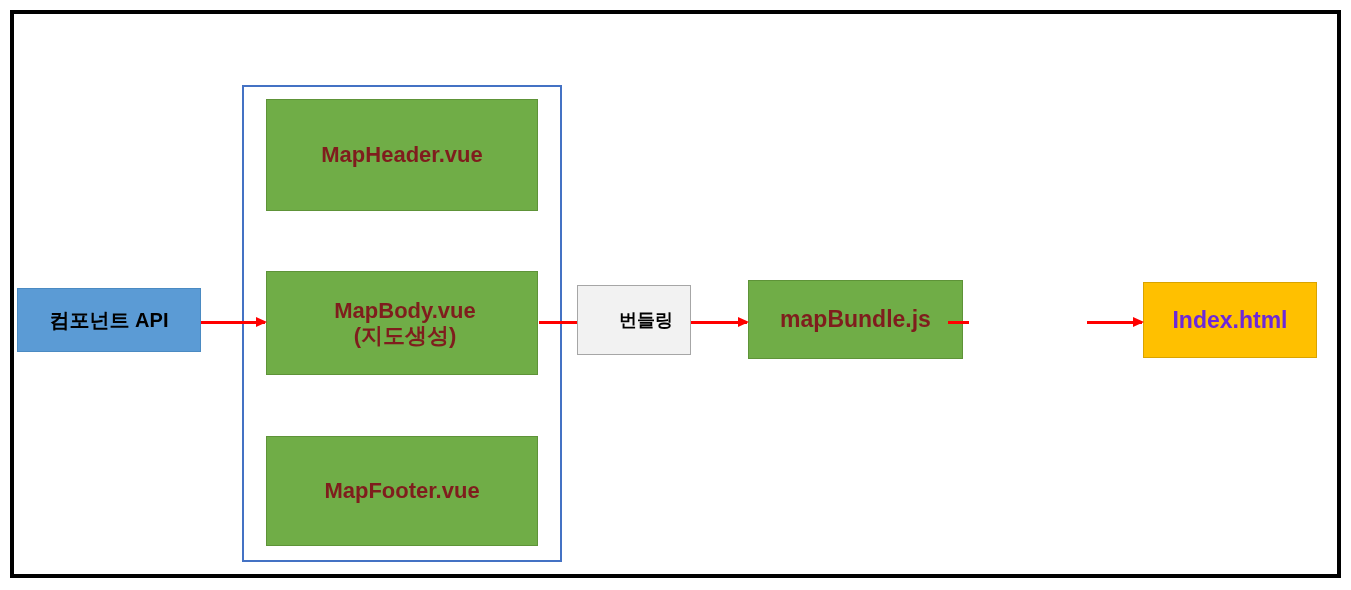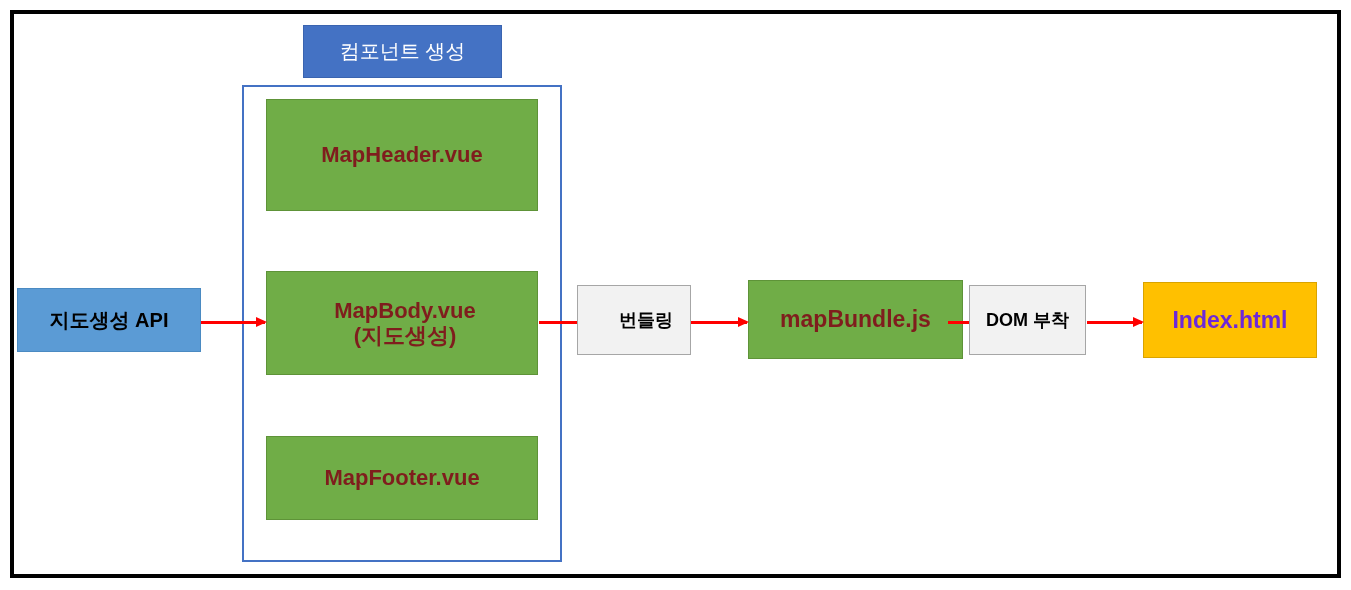--- a/index.html
+++ b/index.html
@@ -79,21 +79,21 @@
     top: 271px;
     width: 272px;
     height: 104px;
     flex-direction: column;
     padding-left: 6px;
   }
   #map-footer-box {
     left: 266px;
     top: 436px;
     width: 272px;
-    height: 84px;
+    height: 110px;
   }
   #kakao-api-box {
     left: 17px;
     top: 288px;
     width: 184px;
     height: 64px;
     background: #5B9BD5;
     border: 1px solid #4A8AC2;
     color: #000000;
     font-size: 20px;
@@ -162,38 +162,36 @@
 </style>
 </head>
 <body>
 
 <div id="canvas">
 
   <div id="outer-frame"></div>
 
   <div id="component-container"></div>
 
-  <div class="box" id="component-title-box">컴포넌트 생성</div>
 
   <div class="box green-box" id="map-header-box">MapHeader.vue</div>
 
   <div class="box green-box" id="map-body-box">
     <span>MapBody.vue</span>
     <span>(지도생성)</span>
   </div>
 
   <div class="box green-box" id="map-footer-box">MapFooter.vue</div>
 
-  <div class="box" id="kakao-api-box">지도생성 API</div>
+  <div class="box" id="kakao-api-box">컴포넌트 API</div>
 
   <div class="box gray-box" id="bundling-box">번들링</div>
 
   <div class="box green-box" id="map-bundle-box">mapBundle.js</div>
 
-  <div class="box gray-box" id="dom-attach-box">DOM 부착</div>
 
   <div class="box" id="index-html-box">Index.html</div>
 
   <div class="arrow" id="arrow-api-to-body"></div>
   <div class="arrow no-head" id="arrow-body-to-bundling"></div>
   <div class="arrow" id="arrow-bundling-to-mapbundle"></div>
   <div class="arrow no-head" id="arrow-mapbundle-to-dom"></div>
   <div class="arrow" id="arrow-dom-to-index"></div>
 
 </div>

